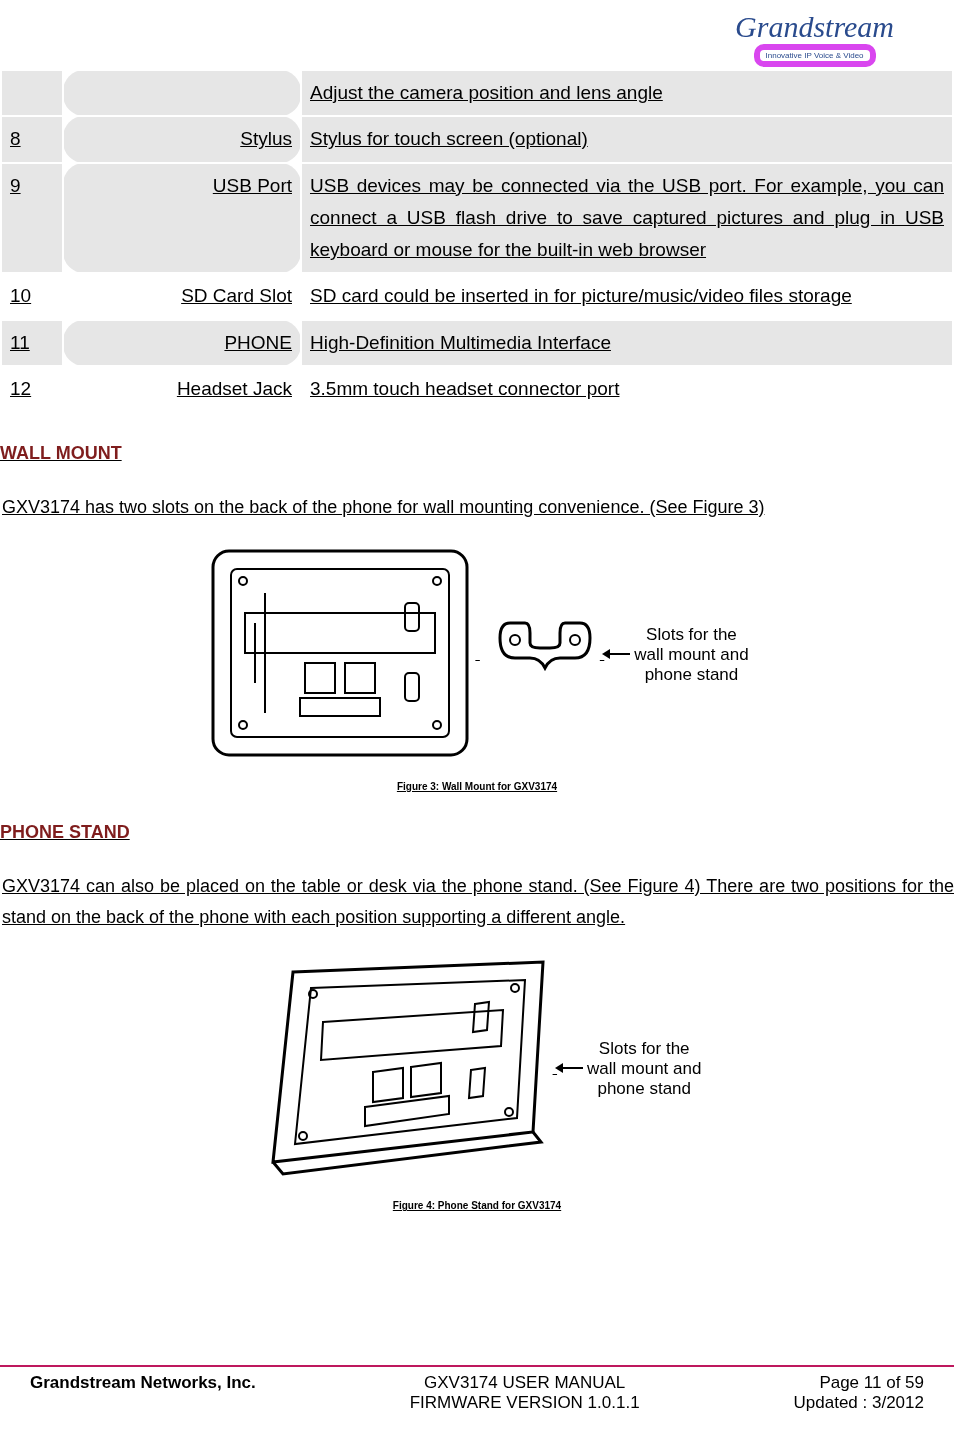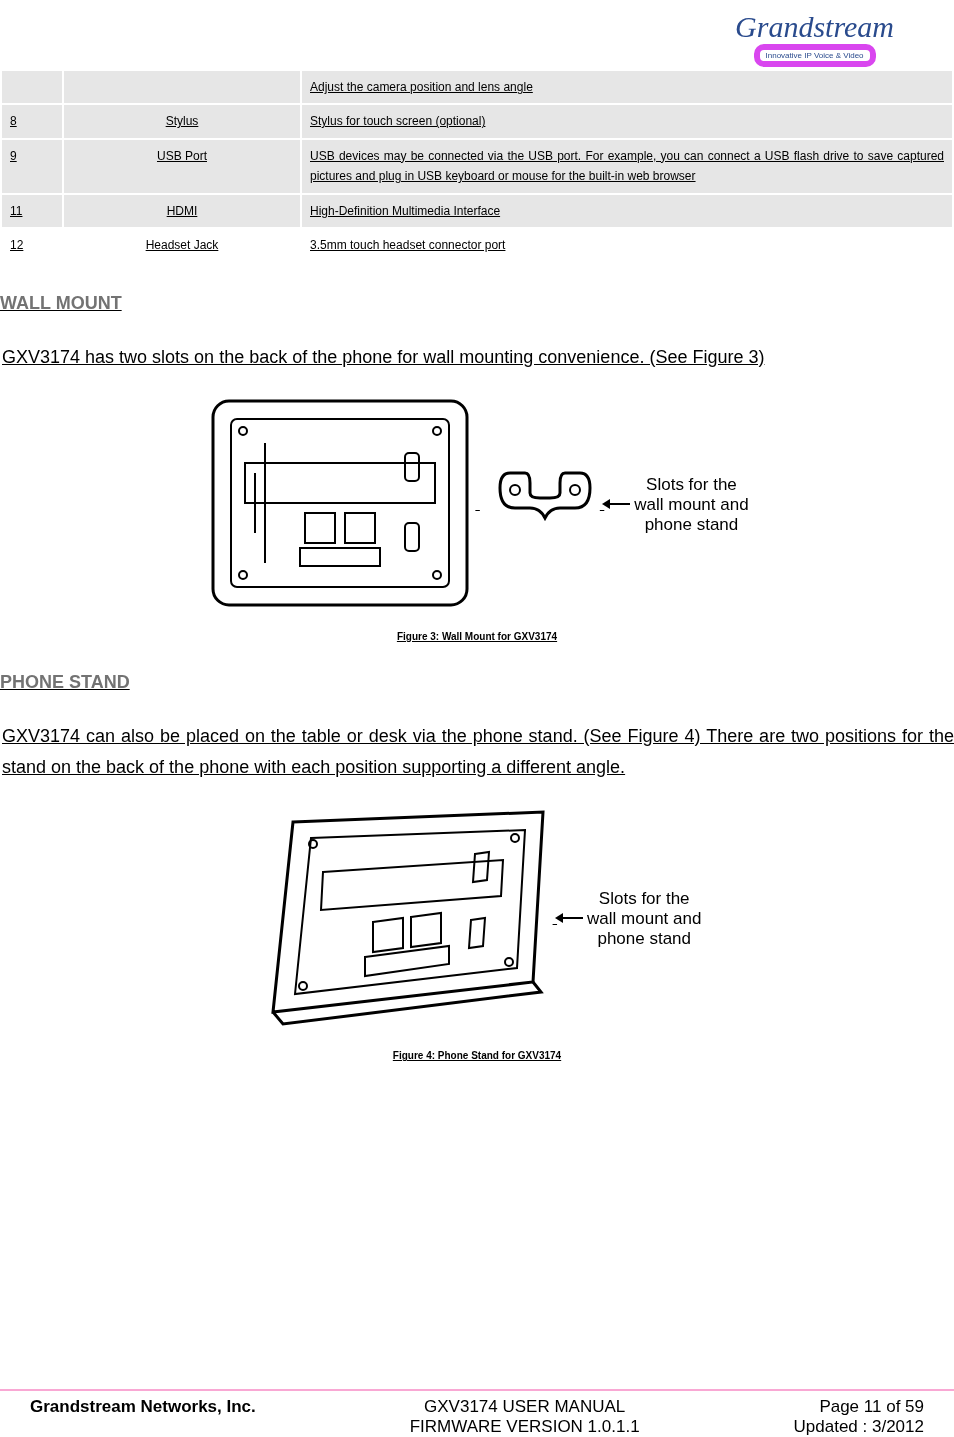--- a/index.html
+++ b/index.html
@@ -38,35 +38,35 @@
     color: #2a4b8d;
     border: 6px solid #d946ef;
     border-radius: 10px;
     padding: 1px 6px;
     display: inline-block;
     margin-top: 2px;
   }
   table.feat {
     border-collapse: collapse;
     width: 100%;
-    font-size: 12px;
+    font-size: 19px;
   }
   table.feat td {
     border: 2px solid #fff;
     padding: 6px 8px;
     vertical-align: top;
     line-height: 1.7;
   }
   table.feat td.num { width: 44px; text-align: left; }
-  table.feat td.name { width: 220px; text-align: center; }
+  table.feat td.name { width: 220px; text-align: right; border-radius: 21px; }
   table.feat td.desc { text-align: justify; }
   tr.shade td { background: #e6e6e6; }
   tr.plain td { background: #fff; }
   h2.section {
-    color: #737373;
+    color: #7f1d1d;
     font-size: 18px;
     font-weight: bold;
     margin: 30px 8px 0 0;
     padding: 0;
   }
   p.body {
     font-size: 18px;
     line-height: 1.7;
     margin: 28px 0 0 2px;
     text-align: justify;
@@ -107,22 +107,22 @@
     border-right: 8px solid #000;
   }
   .fig-caption {
     text-align: center;
     font-weight: bold;
     font-size: 10px;
     margin-top: 14px;
   }
   .footer {
     position: absolute;
-    left: 0; right: 0; bottom: 0;
-    border-top: 2px solid #f9a8d4;
+    left: 0; right: 0; bottom: 24px;
+    border-top: 2px solid #be185d;
     padding: 6px 30px 0 30px;
     display: flex;
     justify-content: space-between;
     font-size: 17px;
     gap: 28px;
   }
   .footer .mid { text-align: center; }
   .footer .right { text-align: right; }
 </style>
 </head>
@@ -147,23 +147,28 @@
         <tr class="shade">
           <td class="num">8</td>
           <td class="name">Stylus</td>
           <td class="desc">Stylus for touch screen (optional)</td>
         </tr>
         <tr class="shade">
           <td class="num">9</td>
           <td class="name">USB Port</td>
           <td class="desc">USB devices may be connected via the USB port. For example, you can connect a USB flash drive to save captured pictures and plug in USB keyboard or mouse for the built-in web browser</td>
         </tr>
+        <tr class="plain">
+          <td class="num">10</td>
+          <td class="name">SD Card Slot</td>
+          <td class="desc">SD card could be inserted in for picture/music/video files storage</td>
+        </tr>
         <tr class="shade">
           <td class="num">11</td>
-          <td class="name">HDMI</td>
+          <td class="name">PHONE</td>
           <td class="desc">High-Definition Multimedia Interface</td>
         </tr>
         <tr class="plain">
           <td class="num">12</td>
           <td class="name">Headset Jack</td>
           <td class="desc">3.5mm touch headset connector port</td>
         </tr>
       </tbody>
   </table>
 

